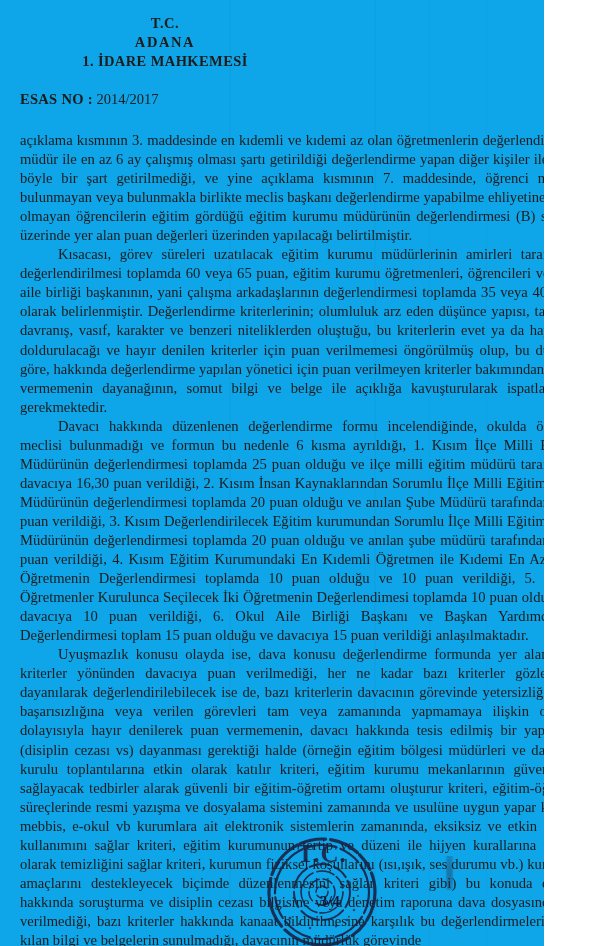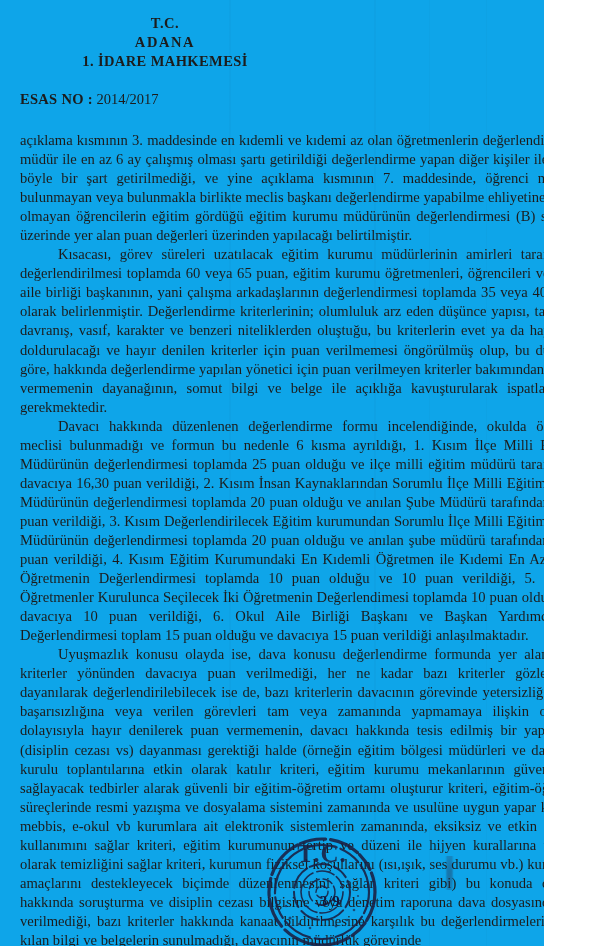--- a/index.html
+++ b/index.html
@@ -163,18 +163,18 @@
         <circle cx="44" cy="92" r="1.3"></circle>
         <circle cx="70" cy="90" r="1.4"></circle>
         <circle cx="81" cy="84" r="1.2"></circle>
         <circle cx="88" cy="74" r="1.3"></circle>
         <circle cx="20" cy="70" r="1.2"></circle>
         <circle cx="92" cy="60" r="1.1"></circle>
       </g>
     </svg>
   </div>
 
-  <div class="page-number">3/9</div>
+  <div class="page-number">3/4</div>
 
   <div class="smudge"></div>
 
   <div class="scan-streaks"></div>
 </div>
 
 </body></html>

